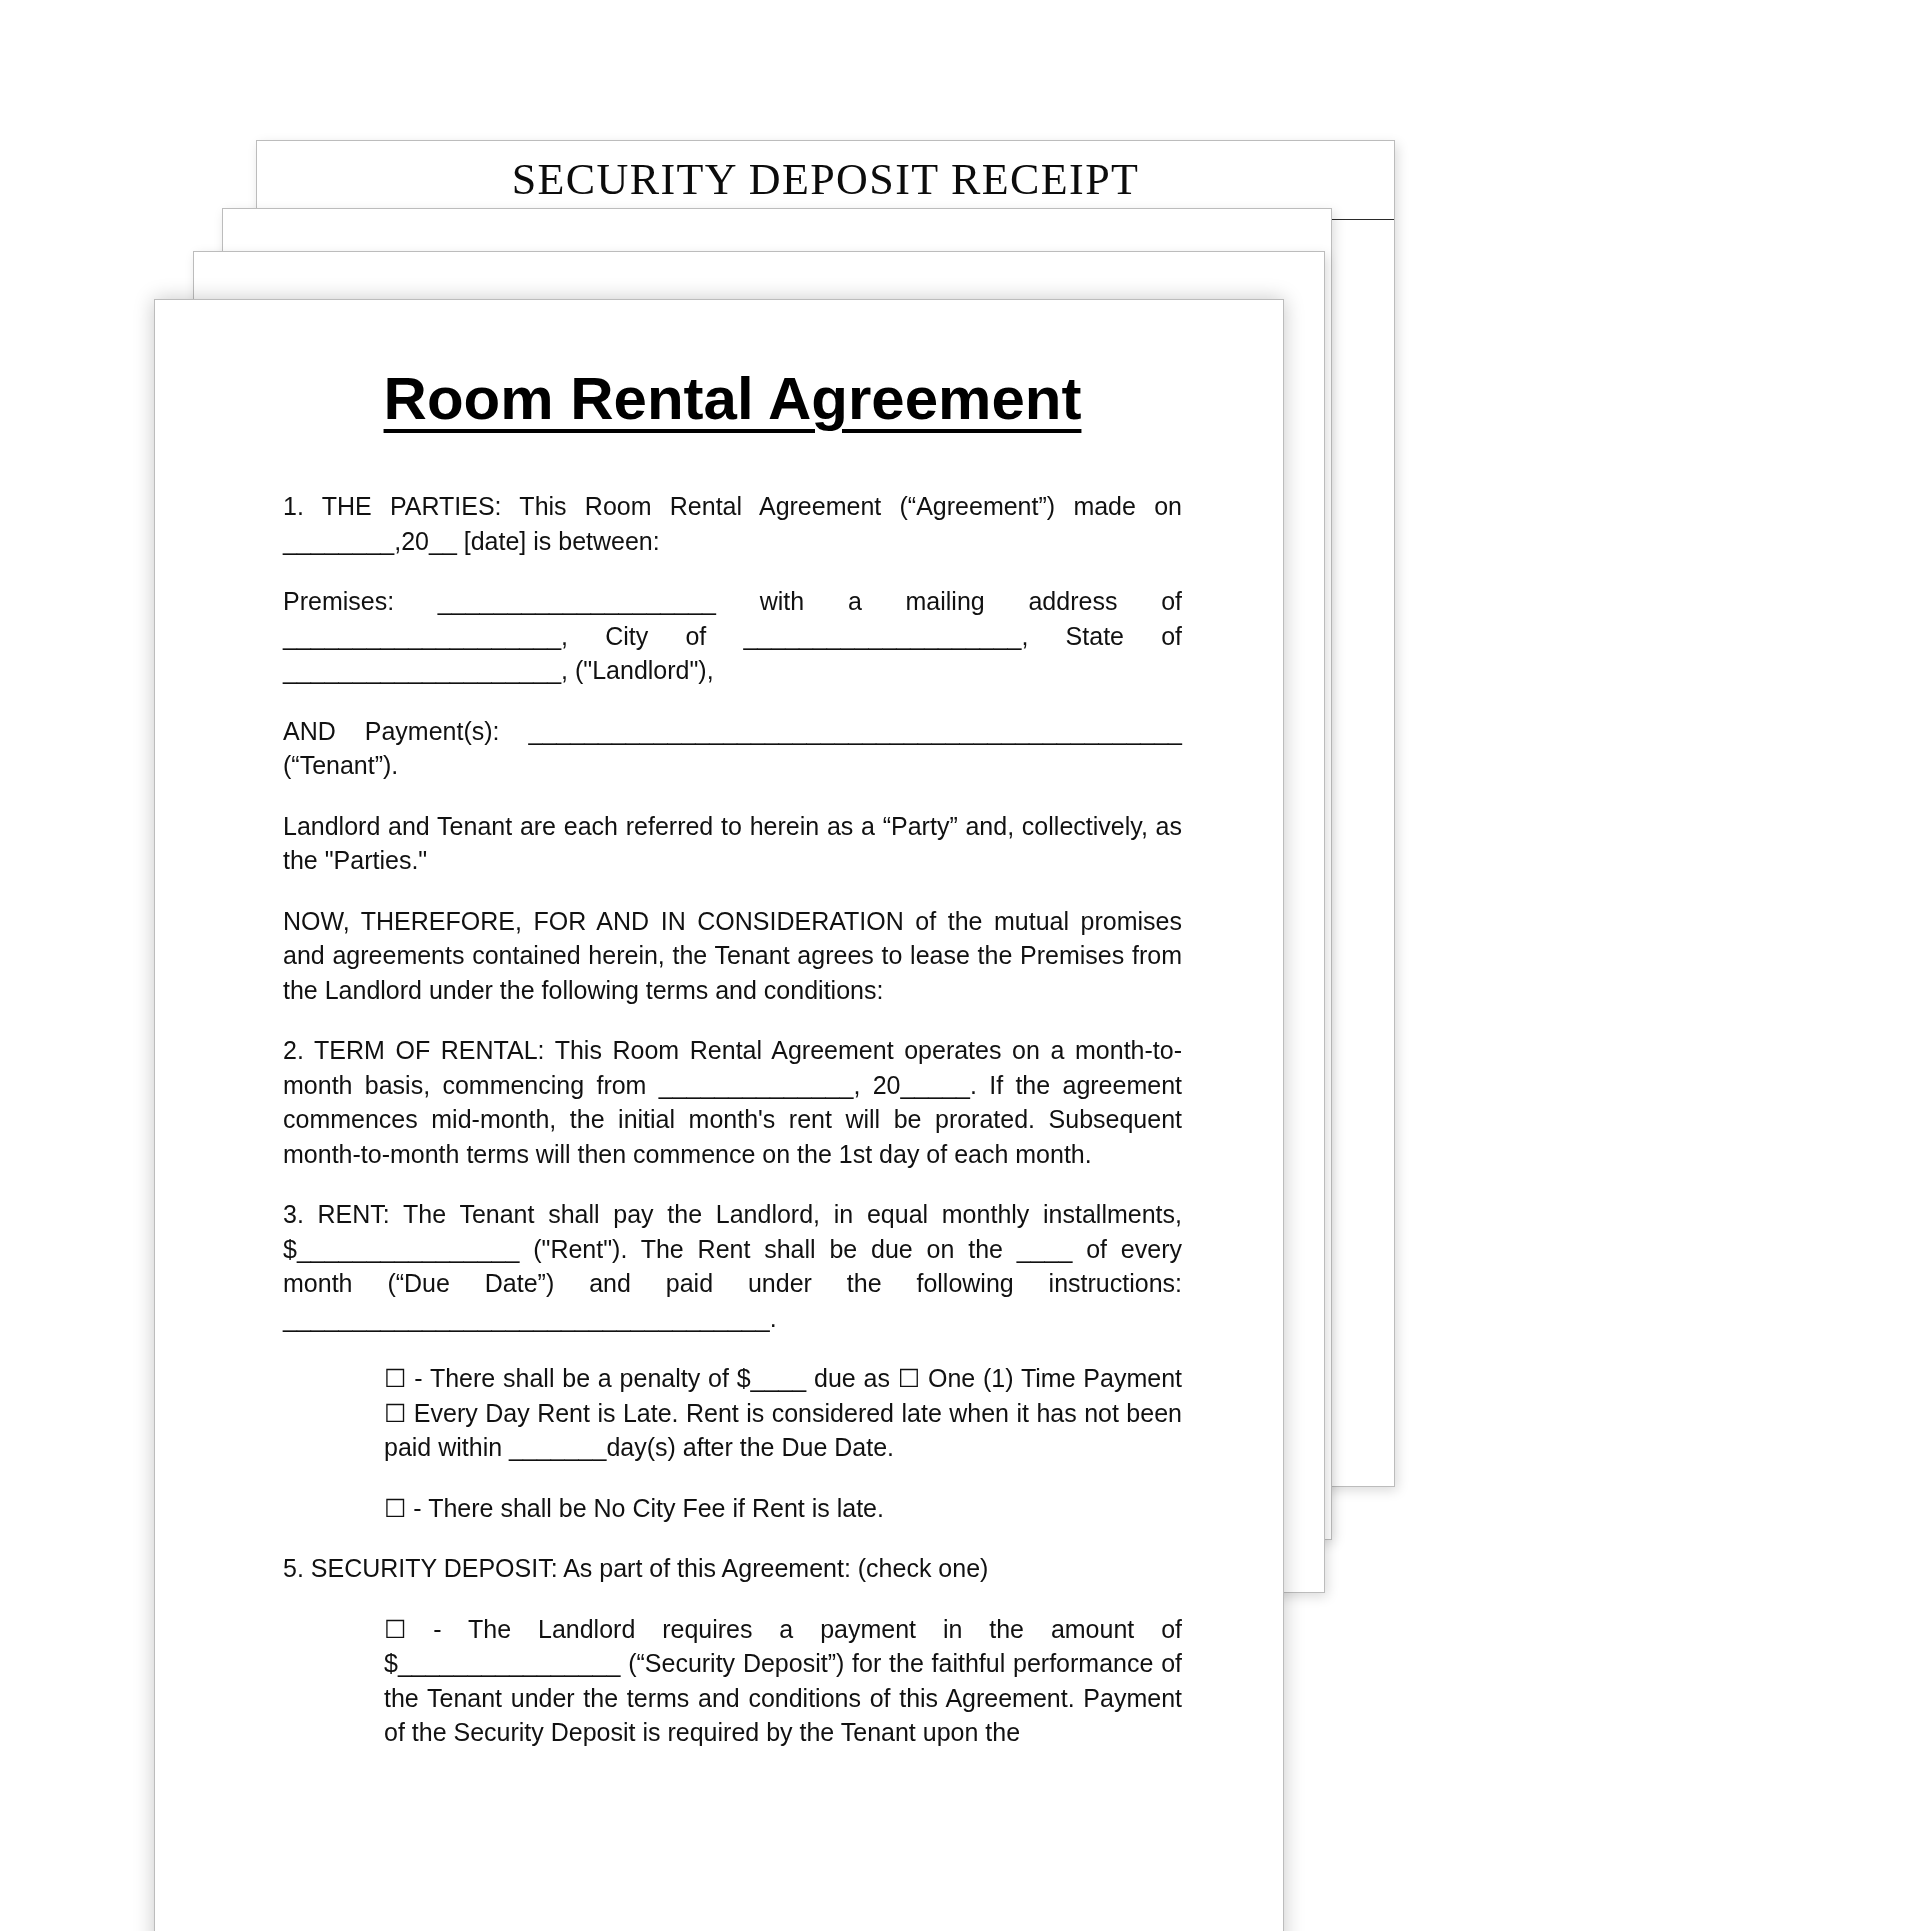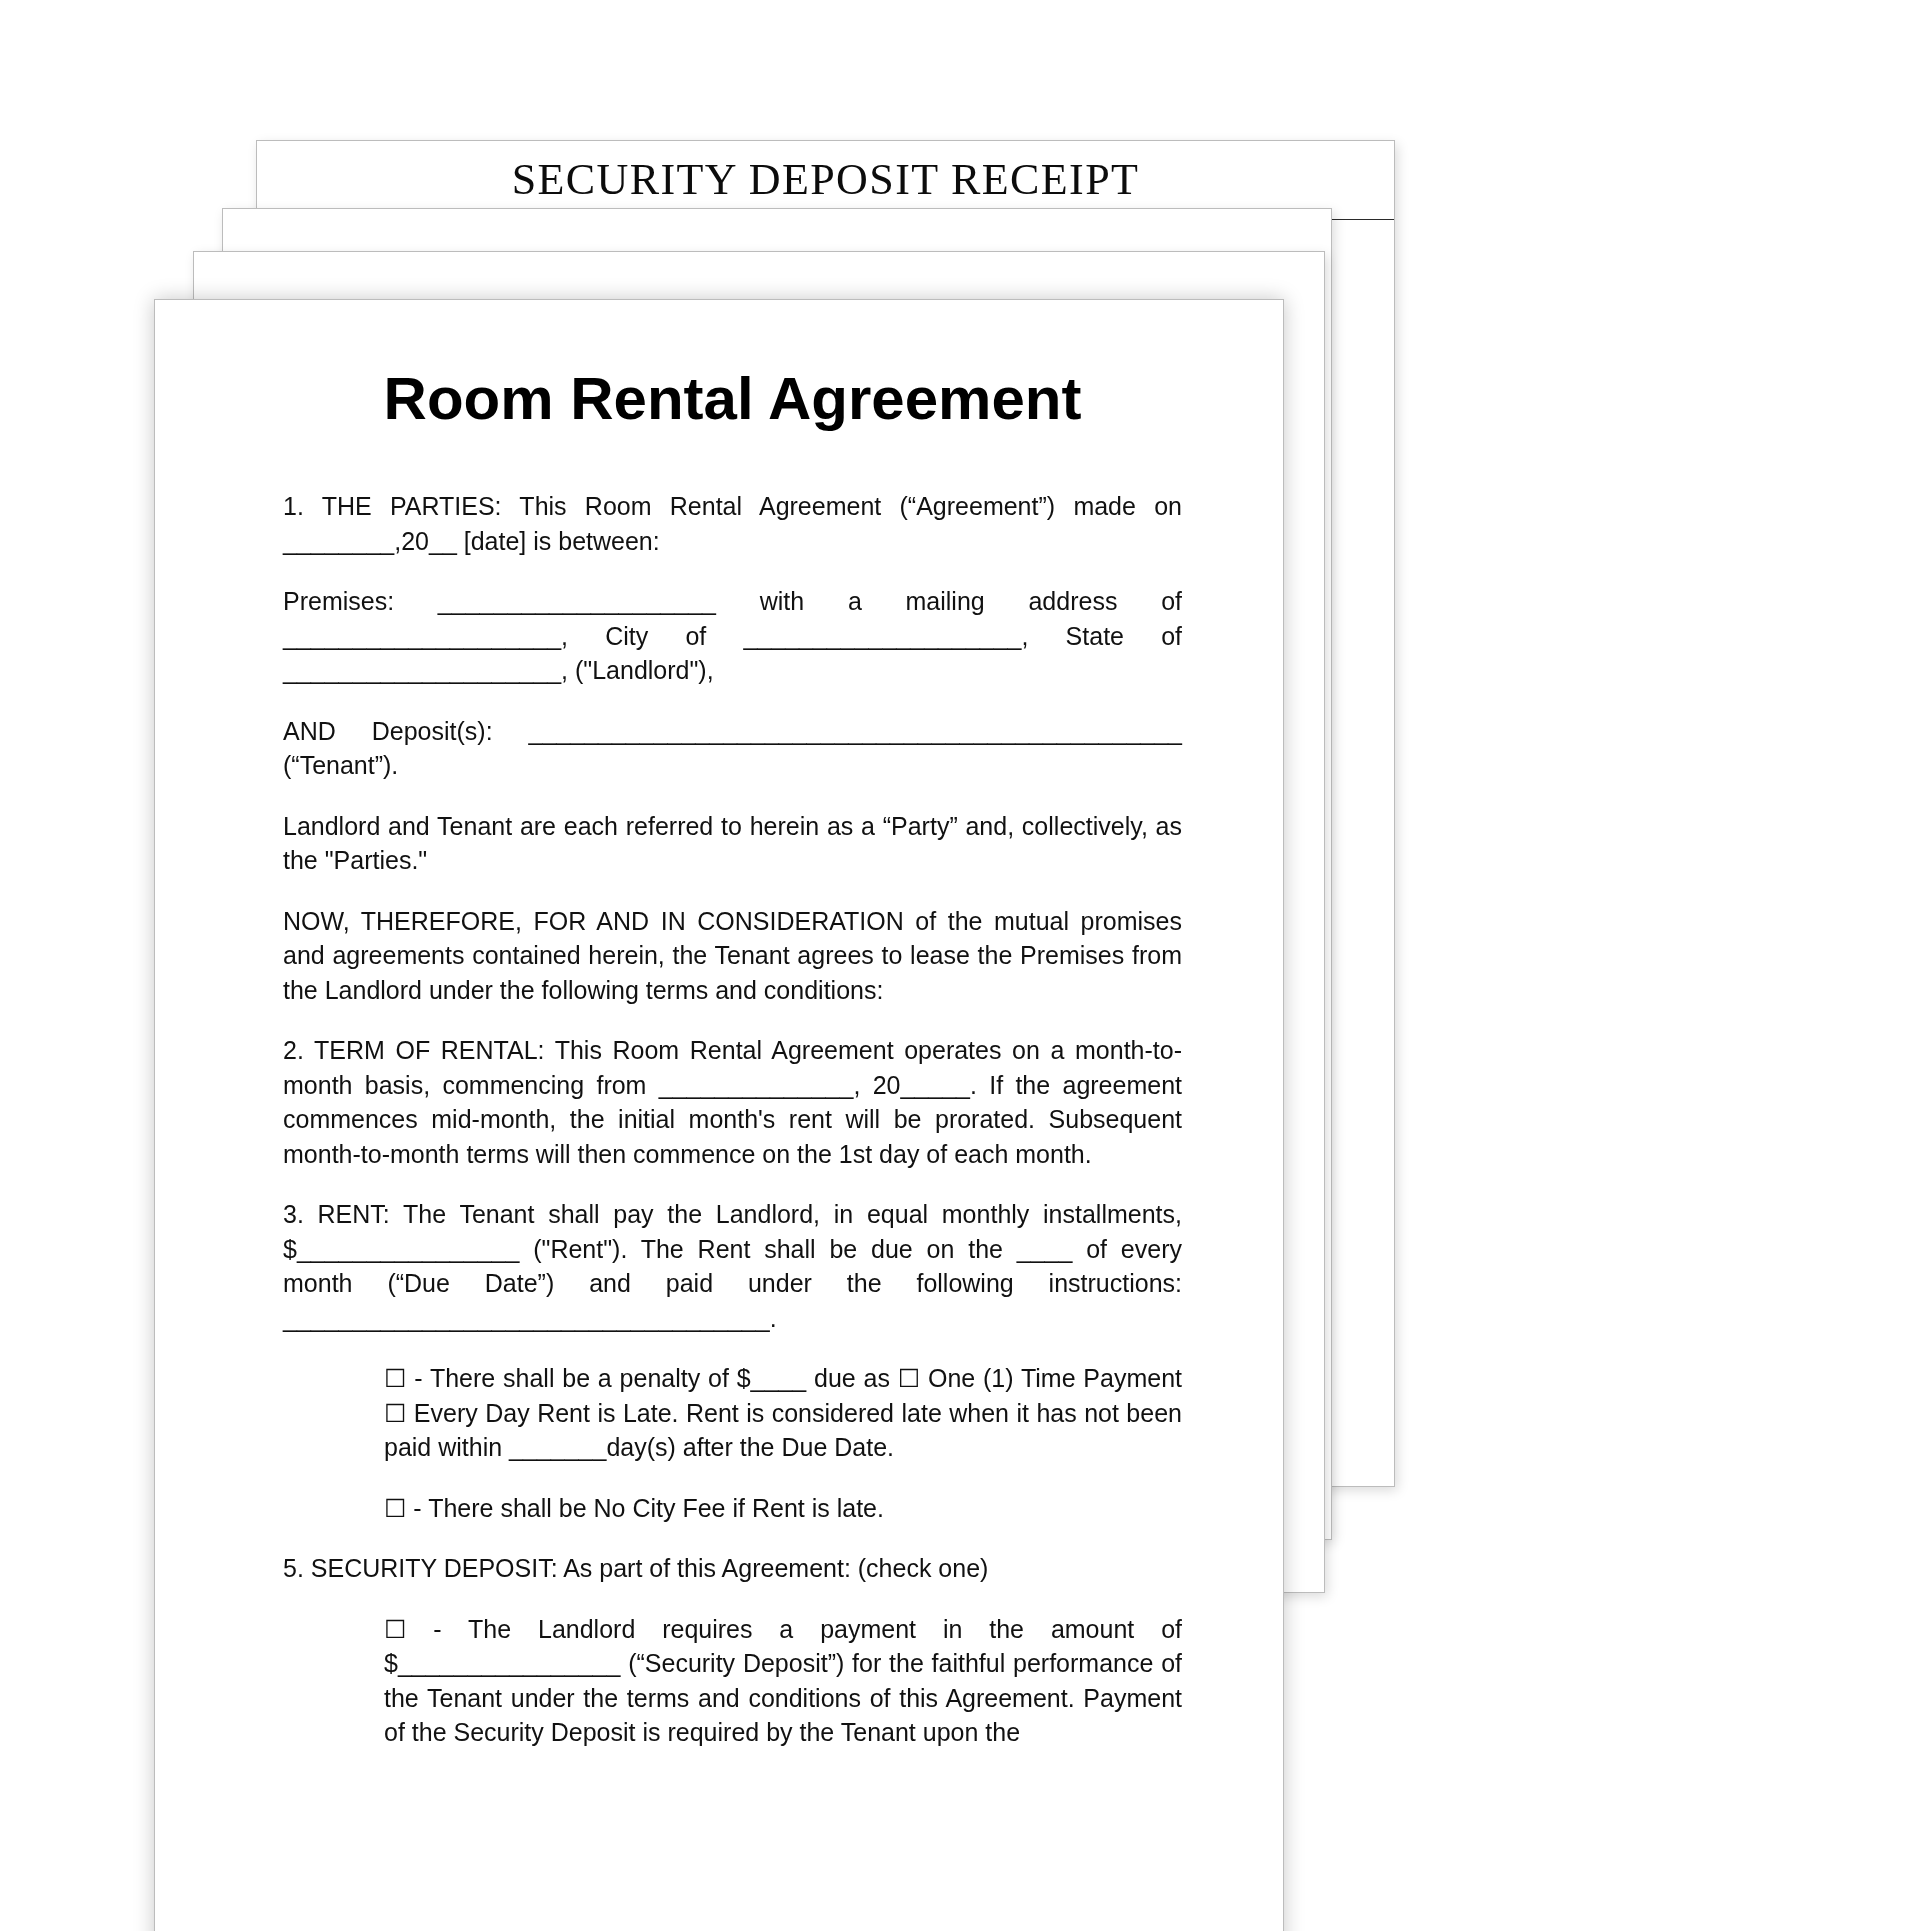--- a/index.html
+++ b/index.html
@@ -36,20 +36,21 @@
     left: 154px; top: 299px; width: 1130px; height: 1738px; z-index: 4;
     padding: 0 101px 39px 128px;
     overflow: hidden;
     box-shadow: 0 0 19.3px rgba(0,0,0,0.22);
   }
   .doc-title {
     font-size: 60px;
     font-weight: bold;
     text-align: center;
     margin: 64px 0 56px 0;
+    text-decoration: underline;
     text-decoration-thickness: 3.9px;
     text-underline-offset: 9.7px;
     color: #000;
   }
   .para {
     font-size: 25px;
     line-height: 1.38;
     text-align: justify;
     margin-bottom: 26px;
     overflow-wrap: break-word;
@@ -72,21 +73,21 @@
 
   <p class="para">
     <span class="b">1. THE PARTIES:</span><span> This Room Rental Agreement (“Agreement”) made on ________,20__ [date] is between:</span>
   </p>
 
   <p class="para">
     <span class="b">Premises</span><span>: ____________________ with a mailing address of ____________________, City of ____________________, State of ____________________, ("Landlord"),</span>
   </p>
 
   <p class="para">
-    <span>AND </span><span class="b">Deposit(s)</span><span>: _______________________________________________ (“Tenant”).</span>
+    <span>AND </span><span class="b">Payment(s)</span><span>: _______________________________________________ (“Tenant”).</span>
   </p>
 
   <p class="para">
     <span>Landlord and Tenant are each referred to herein as a “Party” and, collectively, as the "Parties."</span>
   </p>
 
   <p class="para">
     <span>NOW, THEREFORE, FOR AND IN CONSIDERATION of the mutual promises and agreements contained herein, the Tenant agrees to lease the Premises from the Landlord under the following terms and conditions:</span>
   </p>
 

